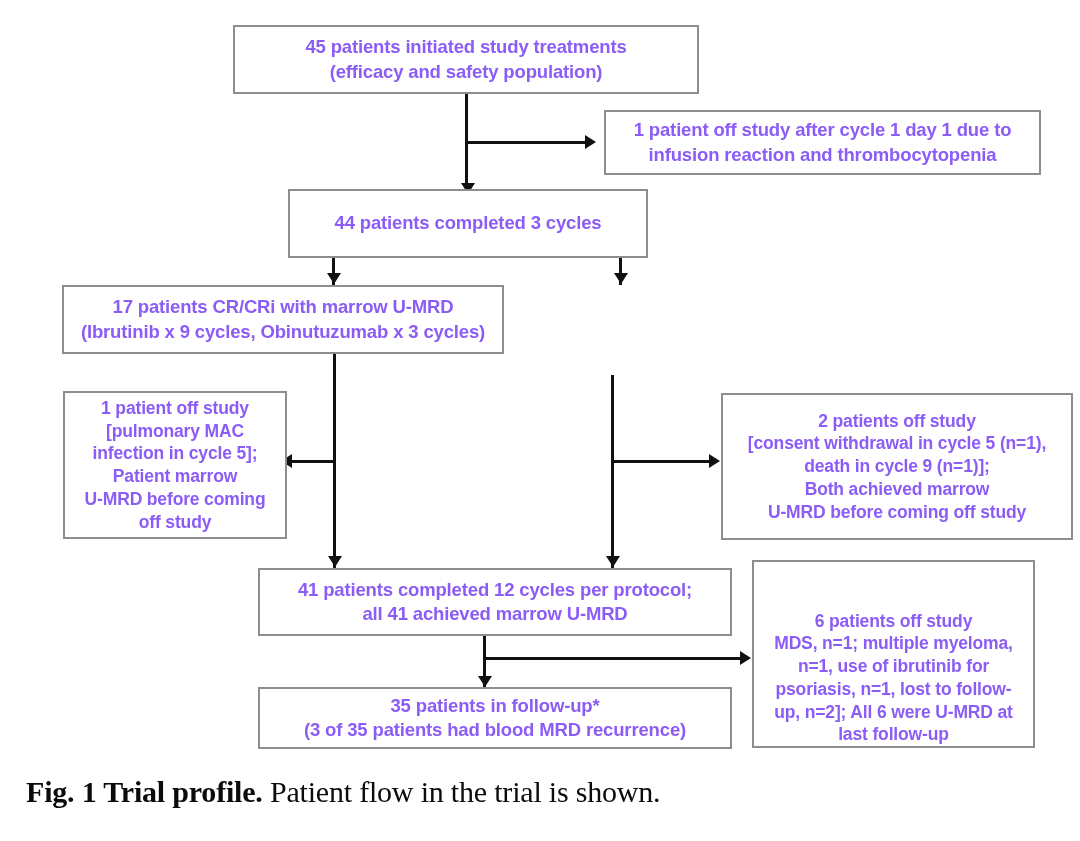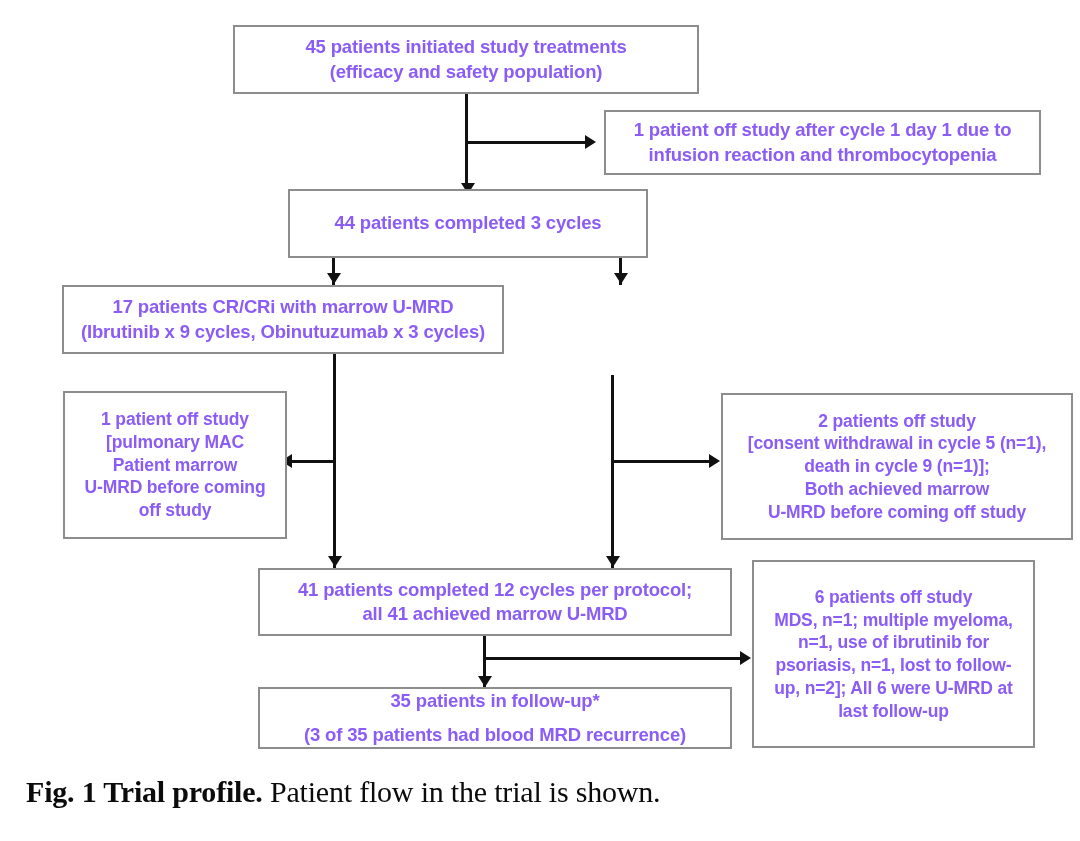--- a/index.html
+++ b/index.html
@@ -73,22 +73,22 @@
 
   
   #box-initiated   { left: 233px;  top: 25px;  width: 466px; height: 69px;  font-size: 18.5px; }
   #box-offstudy1   { left: 596px;  top: 110px; width: 437px; height: 65px;  font-size: 18.5px; margin-left: 8px; }
   #box-cycles3     { left: 288px;  top: 189px; width: 360px; height: 69px;  font-size: 18.5px; }
   #box-cr-cri      { left: 62px;   top: 285px; width: 442px; height: 69px;  font-size: 18.5px; }
   #box-pr-mrd      { left: 510px;  top: 285px; width: 525px; height: 90px;  font-size: 18.5px; }
   #box-mac         { left: 63px;   top: 391px; width: 224px; height: 148px; font-size: 17.5px; }
   #box-two-off     { left: 721px;  top: 393px; width: 352px; height: 147px; font-size: 17.5px; }
   #box-completed12 { left: 258px;  top: 568px; width: 474px; height: 68px;  font-size: 18.5px; }
-  #box-six-off     { left: 752px;  top: 560px; width: 283px; height: 188px; font-size: 17.5px; }
-  #box-followup    { left: 258px;  top: 687px; width: 474px; height: 62px;  font-size: 18.5px; justify-content: space-between; }
+  #box-six-off     { left: 752px;  top: 560px; width: 283px; height: 188px; font-size: 17.5px; justify-content: flex-end; }
+  #box-followup    { left: 258px;  top: 687px; width: 474px; height: 62px;  font-size: 18.5px; }
 
   #caption {
     position: absolute;
     left: 26px;
     top: 775px;
     width: 1030px;
     font-family: Liberation Serif, serif;
     font-size: 30px;
     color: #0b0b0b;
     letter-spacing: -0.2px;
@@ -143,20 +143,21 @@
 
   <div class="box" id="box-cr-cri">
     <span class="ln">17 patients CR/CRi with marrow U-MRD</span>
     <span class="ln">(Ibrutinib x 9 cycles, Obinutuzumab x 3 cycles)</span>
   </div>
 
 
   <div class="box" id="box-mac">
     <span class="ln">1 patient off study</span>
     <span class="ln">[pulmonary MAC</span>
+    <span class="ln">infection in cycle 5];</span>
     <span class="ln">Patient marrow</span>
     <span class="ln">U-MRD before coming</span>
     <span class="ln">off study</span>
   </div>
 
   <div class="box" id="box-two-off">
     <span class="ln">2 patients off study</span>
     <span class="ln">[consent withdrawal in cycle 5 (n=1),</span>
     <span class="ln">death in cycle 9 (n=1)];</span>
     <span class="ln">Both achieved marrow</span>

